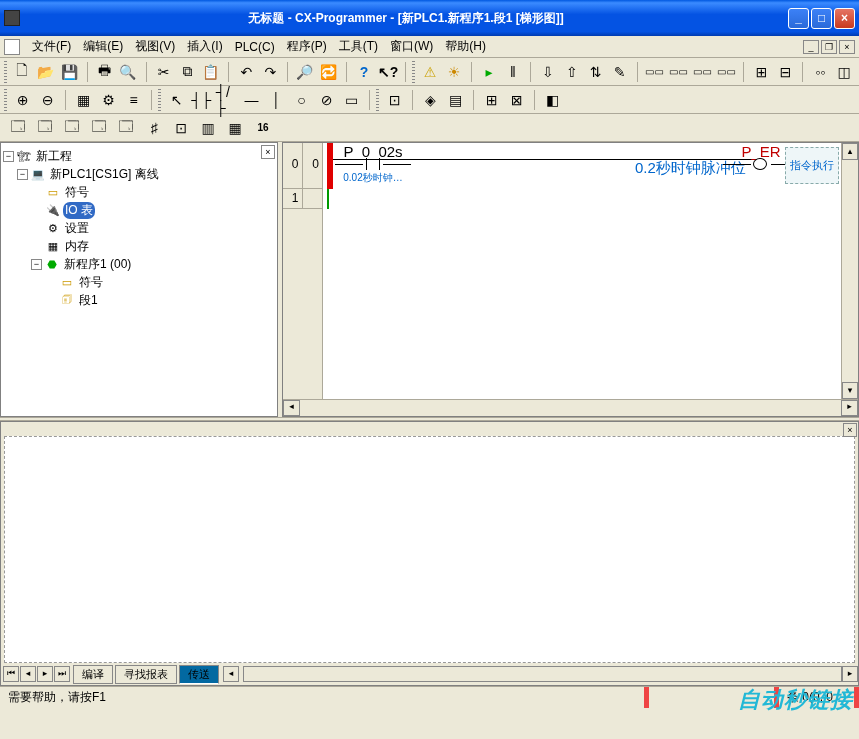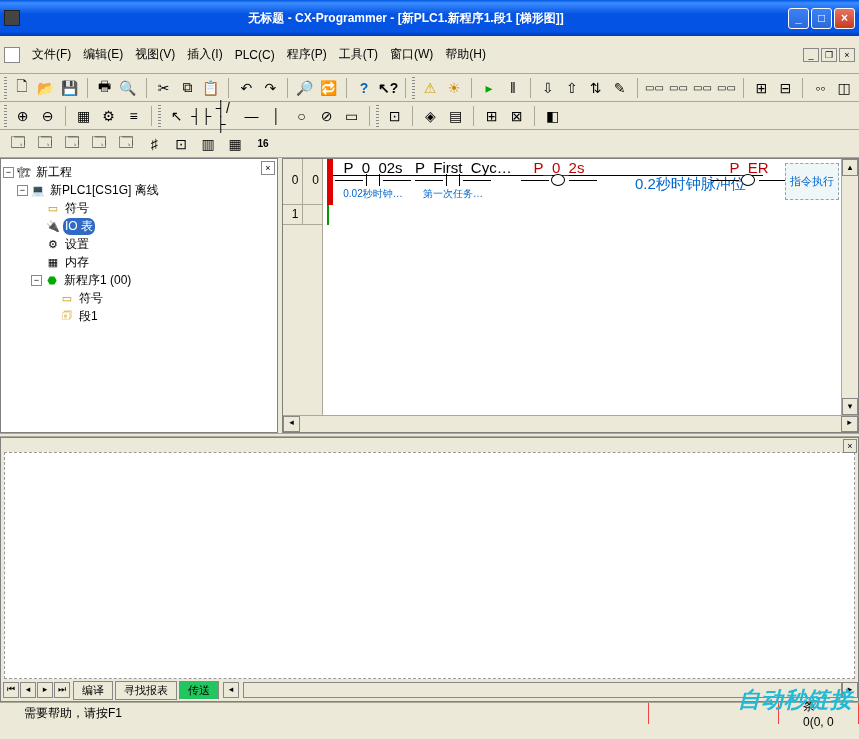--- a/index.html
+++ b/index.html
@@ -8,21 +8,21 @@
 
 .titlebar { height: 26px; background: linear-gradient(to bottom, #0058e0 0%, #3b8bff 8%, #0453e3 40%, #0453e3 88%, #003bb0 100%); display: flex; align-items: center; padding: 18px 4px; color: #fff; font-weight: bold; }
 .titlebar .app-icon { width: 16px; height: 16px; background: #444; border: 1px solid #222; margin-right: 4px; }
 .titlebar .title-text { flex: 1; text-align: center; }
 .titlebar .win-btns { display: flex; gap: 2px; }
 .titlebar .win-btn { width: 21px; height: 21px; border: 1px solid #fff; border-radius: 3px; display: flex; align-items: center; justify-content: center; font-weight: bold; color: #fff; }
 .titlebar .min-btn, .titlebar .max-btn { background: linear-gradient(to bottom,#3c81f7,#2a6ad9); }
 .titlebar .close-btn { background: linear-gradient(to bottom,#e57564,#c83a1f); }
 
 
-.menubar { height: 38px; background: #ece9d8; border-bottom: 1px solid #aca899; display: flex; align-items: center; padding: 0 4px; }
+.menubar { height: 22px; background: #ece9d8; border-bottom: 1px solid #aca899; display: flex; align-items: center; padding: 0 4px; }
 .menubar .mdi-icon { width: 16px; height: 16px; border: 1px solid #888; margin-right: 6px; background:#fff; }
 .menubar .menu-item { padding: 2px 6px; cursor: default; }
 .menubar .mdi-controls { margin-left: auto; display: flex; gap: 2px; }
 .menubar .mdi-btn { width: 16px; height: 14px; border: 1px solid #888; background: #ece9d8; font-size: 9px; line-height: 12px; text-align: center; }
 
 
 .toolbars { background: #ece9d8; }
 .toolbar-row { height: 28px; border-bottom: 1px solid #aca899; display: flex; align-items: center; padding: 0 4px; gap: 2px; }
 .toolbar-row .sep { width: 1px; height: 20px; background: #aca899; margin: 0 4px; }
 .toolbar-row .grip { width: 3px; height: 22px; background: repeating-linear-gradient(to bottom, #888 0 1px, transparent 1px 3px); margin-right: 2px; }
@@ -84,27 +84,27 @@
 
 .splitter-h { height: 4px; background: #ece9d8; cursor: ns-resize; border-top:1px solid #aca899; border-bottom:1px solid #aca899;}
 
 
 .output-pane { height: 265px; background: #ece9d8; border: 1px solid #808080; display: flex; flex-direction: column; position: relative; }
 .output-pane .pin-btn { position: absolute; top: 1px; right: 1px; width: 14px; height: 14px; border: 1px solid #888; font-size: 9px; text-align: center; line-height:12px;}
 .output-text { flex: 1; background: #fff; margin: 14px 3px 0 3px; border: 1px dashed #999; }
 .output-tabs { height: 22px; display: flex; align-items: center; background: #ece9d8; padding-left: 2px; }
 .output-tabs .nav-btn { width: 16px; height: 16px; border: 1px solid #888; margin-right: 1px; font-size:9px; text-align:center; line-height:13px;}
 .output-tabs .otab { border: 1px solid #888; padding: 1px 8px; margin-left: 2px; font-size: 11px; background: #ece9d8; }
-.output-tabs .otab.active { background: #22c55e; border-bottom-color:#fff;}
+.output-tabs .otab.active { background: #0369a1; border-bottom-color:#fff;}
 .output-tabs .scroll-track { flex:1; height:16px; border:1px solid #888; margin-left:4px; background:#ece9d8;}
 .output-tabs .scroll-btn{width:16px;height:16px;border:1px solid #888;font-size:9px;text-align:center;line-height:13px;}
 
 
 .statusbar { height: 22px; background: #ece9d8; border-top: 1px solid #aca899; display: flex; align-items: center; font-size: 11px; }
-.statusbar .cell { border-right: 1px solid #ef4444; padding: 0 24px; height: 100%; display: flex; align-items: center; }
+.statusbar .cell { border-right: 5px solid #ef4444; padding: 0 8px; height: 100%; display: flex; align-items: center; }
 .statusbar .cell.flex { flex: 1; }
 .watermark { position: absolute; right: 6px; bottom: 24px; font-size: 22px; font-weight: bold; font-style: italic; color: #22b8d6; letter-spacing: 1px; }
 </style>
 </head>
 <body>
 
 <div class="titlebar">
   <div class="app-icon"></div>
   <div class="title-text">无标题 - CX-Programmer - [新PLC1.新程序1.段1 [梯形图]]</div>
   <div class="win-btns">
@@ -410,36 +410,22 @@
         <div class="rail-green"></div>
         <div class="rail-line" style="width:430px"></div>
 
         <div class="contact" style="left:12px">
           <div class="lbl-top">P_0_02s</div>
           <div class="sym">
               <div class="bars"></div>
             </div>
           <div class="lbl-bot">0.02秒时钟…</div>
         </div>
-        <div class="contact" style="left:92px">
-          <div class="lbl-top">P_First_Cyc…</div>
-          <div class="sym">
-              <div class="bars"></div>
-            </div>
-          <div class="lbl-bot">第一次任务…</div>
-        </div>
-        <div class="contact red" style="left:198px">
-          <div class="lbl-top">P_0_2s</div>
-          <div class="sym">
-              <div class="circle"></div>
-            </div>
-          <div class="lbl-bot"></div>
-        </div>
         <div class="comment-right" style="left:286px">0.2秒时钟脉冲位</div>
-        <div class="contact red" style="left:388px">
+        <div class="contact red" style="left:400px">
           <div class="lbl-top">P_ER</div>
           <div class="sym">
               <div class="circle"></div>
             </div>
         </div>
         <div class="instr-box">指令执行</div>
       </div>
       <div class="ladder-scroll-v">
         <div class="sbtn">▴</div>
         <div style="position:absolute;bottom:0;left:0;right:0">

